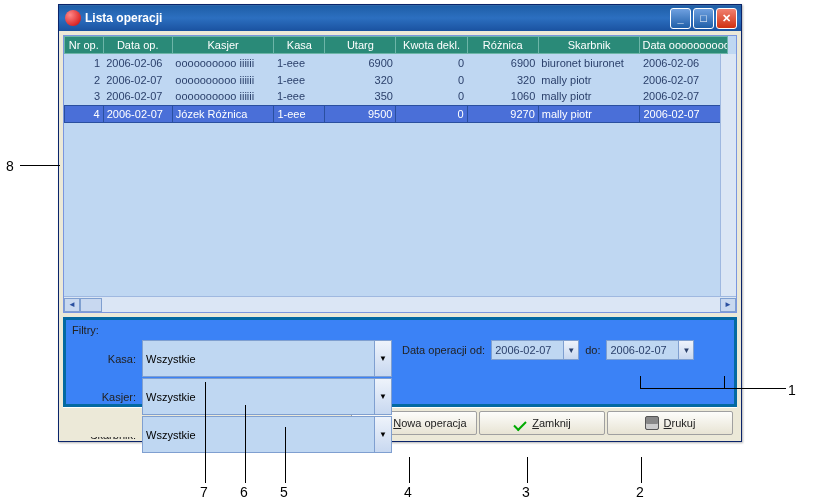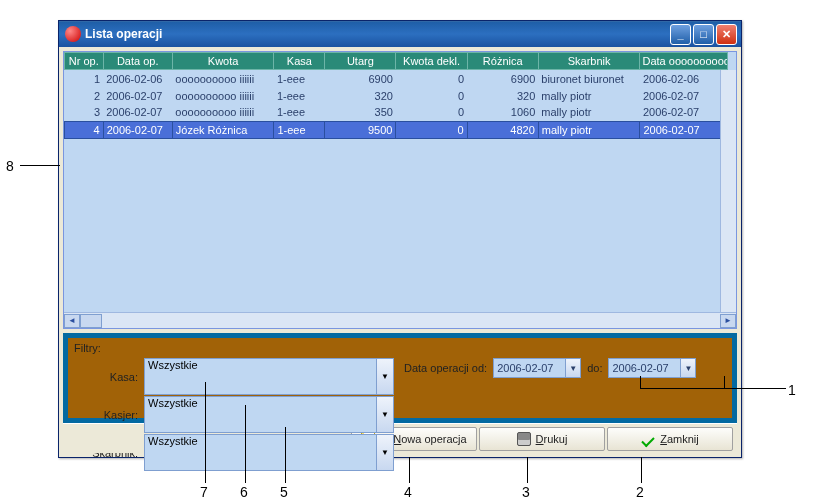--- a/index.html
+++ b/index.html
@@ -8,21 +8,21 @@
     font-family: Tahoma, Arial, sans-serif;
     font-size: 11px;
     background: #fff;
     width: 814px;
     height: 503px;
     position: relative;
   }
   .window {
     position: absolute;
     left: 58px;
-    top: 20px;
+    top: 4px;
     width: 684px;
     height: 438px;
     background: #ece9d8;
     border: 1px solid #0a246a;
     box-shadow: 1px 1px 2px rgba(0,0,0,0.3);
     display: flex;
     flex-direction: column;
   }
   .titlebar {
     height: 26px;
@@ -131,22 +131,22 @@
   .vscroll {
     position: absolute;
     right: 0; top: 18px; bottom: 16px;
     width: 16px;
     background: #dbe6f5;
     border-left: 1px solid #9fb8e0;
   }
   .filters {
     margin-top: 4px;
     padding: 4px 6px 2px 6px;
-    background: #a16207;
-    border: 5px solid #0369a1;
+    background: #3b82f6;
+    border: 3px solid #0369a1;
     font-size: 11px;
     height: 90px;
   }
   .filters-title { color: #222; margin-bottom: 4px; }
   .filter-left {
     float: left;
     width: 320px;
   }
   .filter-row {
     display: flex;
@@ -158,21 +158,21 @@
     text-align: right;
     padding-right: 6px;
     color: #222;
   }
   .combo {
     flex: 1;
     height: 37px;
     border: 1px solid #7f9fd0;
     background: #bfd7f2;
     display: flex;
-    align-items: flex-start;
+    align-items: center;
     padding: 0 3px;
     position: relative;
   }
   .combo .cbtn {
     position: absolute;
     right: 0; top: 0;
     width: 17px; height: 100%;
     background: linear-gradient(to bottom,#eef3fb,#c8d8f0);
     border-left: 1px solid #7f9fd0;
     display: flex;
@@ -282,21 +282,21 @@
             <col style="width:70px">
             <col style="width:70px">
           <col style="width:70px">
             <col style="width:100px">
             <col style="width:86px">
         </colgroup>
         <thead>
           <tr id="hdr-row">
               <th>Nr op.</th>
               <th>Data op.</th>
-              <th>Kwota</th>
+              <th>Kasjer</th>
               <th>Kasa</th>
               <th>Utarg</th>
               <th>Kwota dekl.</th>
               <th>Różnica</th>
               <th>Skarbnik</th>
               <th>Data oooooooooo</th>
             </tr>
         </thead>
       </table>
       <div class="grid-body">
@@ -346,21 +346,21 @@
                 <td>mally piotr</td>
                 <td>2006-02-07</td>
               </tr>
               <tr class="selected">
                 <td class="txtR">4</td>
                 <td>2006-02-07</td>
                 <td>Józek Różnica</td>
                 <td>1-eee</td>
                 <td class="txtR">9500</td>
                 <td class="txtR">0</td>
-                <td class="txtR">4820</td>
+                <td class="txtR">9270</td>
                 <td>mally piotr</td>
                 <td>2006-02-07</td>
               </tr>
             </tbody>
         </table>
       </div>
       <div class="vscroll"></div>
       <div class="hscroll">
         <div class="arrow">◄</div>
         <div class="track">
@@ -412,26 +412,26 @@
       <div style="clear:both"></div>
     </div>
 
     <div class="buttonbar">
       <div class="btn">
         <span class="icn icn-page"></span>
         <span style="text-decoration: underline; text-decoration-color: transparent;"><u style="text-decoration:underline;">N</u></span>
         <span><span id="btn-new"><u>N</u>owa operacja</span></span>
       </div>
       <div class="btn">
+        <span class="icn icn-check"></span>
+        <span><span id="btn-close"><u>Z</u>amknij</span></span>
+      </div>
+      <div class="btn">
         <span class="icn icn-print"></span>
         <span><span id="btn-print"><u>D</u>rukuj</span></span>
-      </div>
-      <div class="btn">
-        <span class="icn icn-check"></span>
-        <span><span id="btn-close"><u>Z</u>amknij</span></span>
       </div>
     </div>
   </div>
 </div>
 
 <div class="callout" style="left:6px; top:158px;">8</div>
 <div class="callout-line" style="left:20px; top:165px; width:40px; height:1px;"></div>
 
 <div class="callout" style="left:788px; top:382px;">1</div>
 <div class="callout-line" style="left:640px; top:388px; width:146px; height:1px;"></div>

